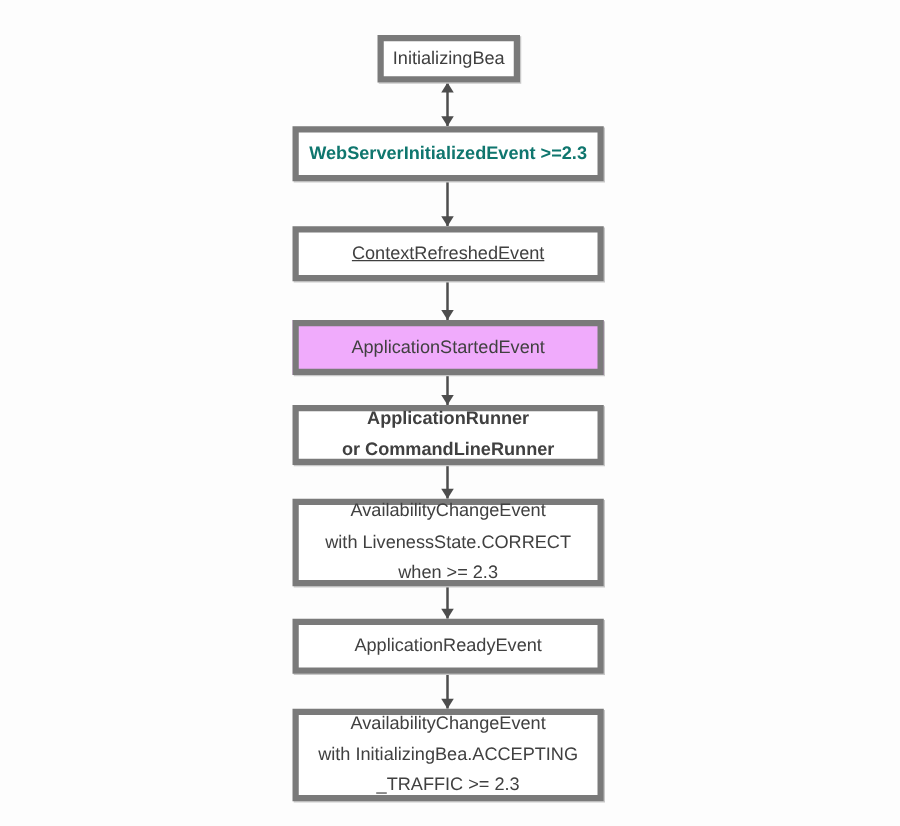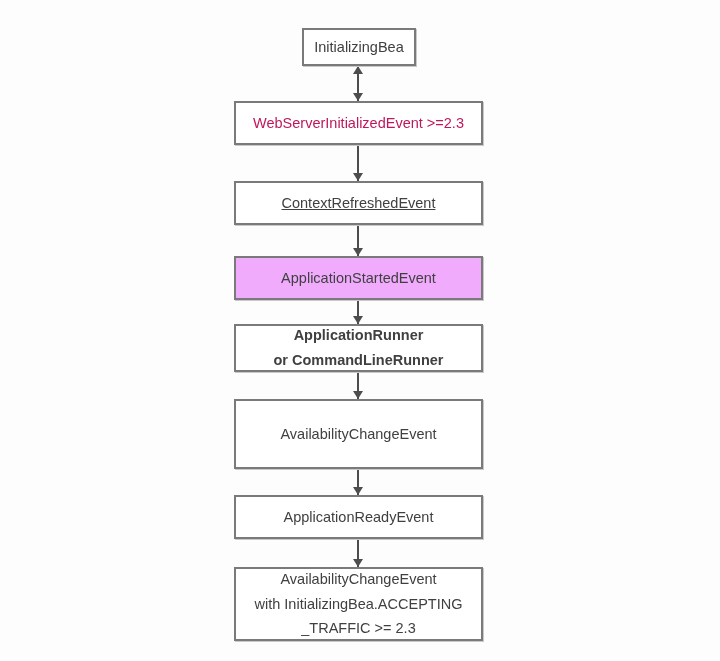--- a/index.html
+++ b/index.html
@@ -21,21 +21,21 @@
     left: 0;
     top: 0;
     width: 720px;
     height: 661px;
   }
 
   .node {
     position: absolute;
     box-sizing: border-box;
     background: #ffffff;
-    border: 2px solid #d946ef;
+    border: 5px solid #d946ef;
     box-shadow: 1px 1px 0 0 #c9c9c9;
     display: flex;
     flex-direction: column;
     align-items: center;
     justify-content: center;
     color: #404040;
     font-size: 14.5px;
     line-height: 1.72;
     text-align: center;
     white-space: nowrap;
@@ -81,35 +81,37 @@
     <div class="arrowhead down" style="left: 353px; top: 316px; border-top-color: rgb(77, 77, 77);"></div>
     <div class="connector" style="left: 357px; top: 372px; height: 27px; background: rgb(77, 77, 77);"></div>
     <div class="arrowhead down" style="left: 353px; top: 391px; border-top-color: rgb(77, 77, 77);"></div>
     <div class="connector" style="left: 357px; top: 469px; height: 26px; background: rgb(77, 77, 77);"></div>
     <div class="arrowhead down" style="left: 353px; top: 487px; border-top-color: rgb(77, 77, 77);"></div>
     <div class="connector" style="left: 357px; top: 539px; height: 28px; background: rgb(77, 77, 77);"></div>
     <div class="arrowhead down" style="left: 353px; top: 559px; border-top-color: rgb(77, 77, 77);"></div>
     <div class="node" style="left: 302px; top: 28px; width: 114px; height: 38px; background: rgb(255, 255, 255); border-color: rgb(122, 122, 122); color: rgb(64, 64, 64);">
       <span class="line">InitializingBea</span>
     </div>
-    <div class="node" style="left: 234px; top: 101px; width: 249px; height: 44px; background: rgb(255, 255, 255); border-color: rgb(122, 122, 122); color: #be185d;">
+    <div class="node" style="left: 234px; top: 101px; width: 249px; height: 44px; background: rgb(255, 255, 255); border-color: rgb(122, 122, 122); color: #0f766e; font-weight: bold;">
       <span class="line">WebServerInitializedEvent &gt;=2.3</span>
     </div>
     <div class="node" style="left: 234px; top: 181px; width: 249px; height: 44px; background: rgb(255, 255, 255); border-color: rgb(122, 122, 122); color: rgb(64, 64, 64); text-decoration: underline;">
       <span class="line">ContextRefreshedEvent</span>
     </div>
     <div class="node" style="left: 234px; top: 256px; width: 249px; height: 44px; background: #f0abfc; border-color: rgb(122, 122, 122); color: rgb(64, 64, 64);">
       <span class="line">ApplicationStartedEvent</span>
     </div>
     <div class="node" style="left: 234px; top: 324px; width: 249px; height: 48px; background: rgb(255, 255, 255); border-color: rgb(122, 122, 122); color: rgb(64, 64, 64); font-weight: bold;">
       <span class="line">ApplicationRunner</span>
       <span class="line">or CommandLineRunner</span>
     </div>
     <div class="node" style="left: 234px; top: 399px; width: 249px; height: 70px; background: rgb(255, 255, 255); border-color: rgb(122, 122, 122); color: rgb(64, 64, 64);">
       <span class="line">AvailabilityChangeEvent</span>
+      <span class="line">with LivenessState.CORRECT</span>
+      <span class="line">when &gt;= 2.3</span>
     </div>
     <div class="node" style="left: 234px; top: 495px; width: 249px; height: 44px; background: rgb(255, 255, 255); border-color: rgb(122, 122, 122); color: rgb(64, 64, 64);">
       <span class="line">ApplicationReadyEvent</span>
     </div>
     <div class="node" style="left: 234px; top: 567px; width: 249px; height: 74px; background: rgb(255, 255, 255); border-color: rgb(122, 122, 122); color: rgb(64, 64, 64);">
       <span class="line">AvailabilityChangeEvent</span>
       <span class="line">with InitializingBea.ACCEPTING</span>
       <span class="line">_TRAFFIC &gt;= 2.3</span>
     </div>
   </div>

